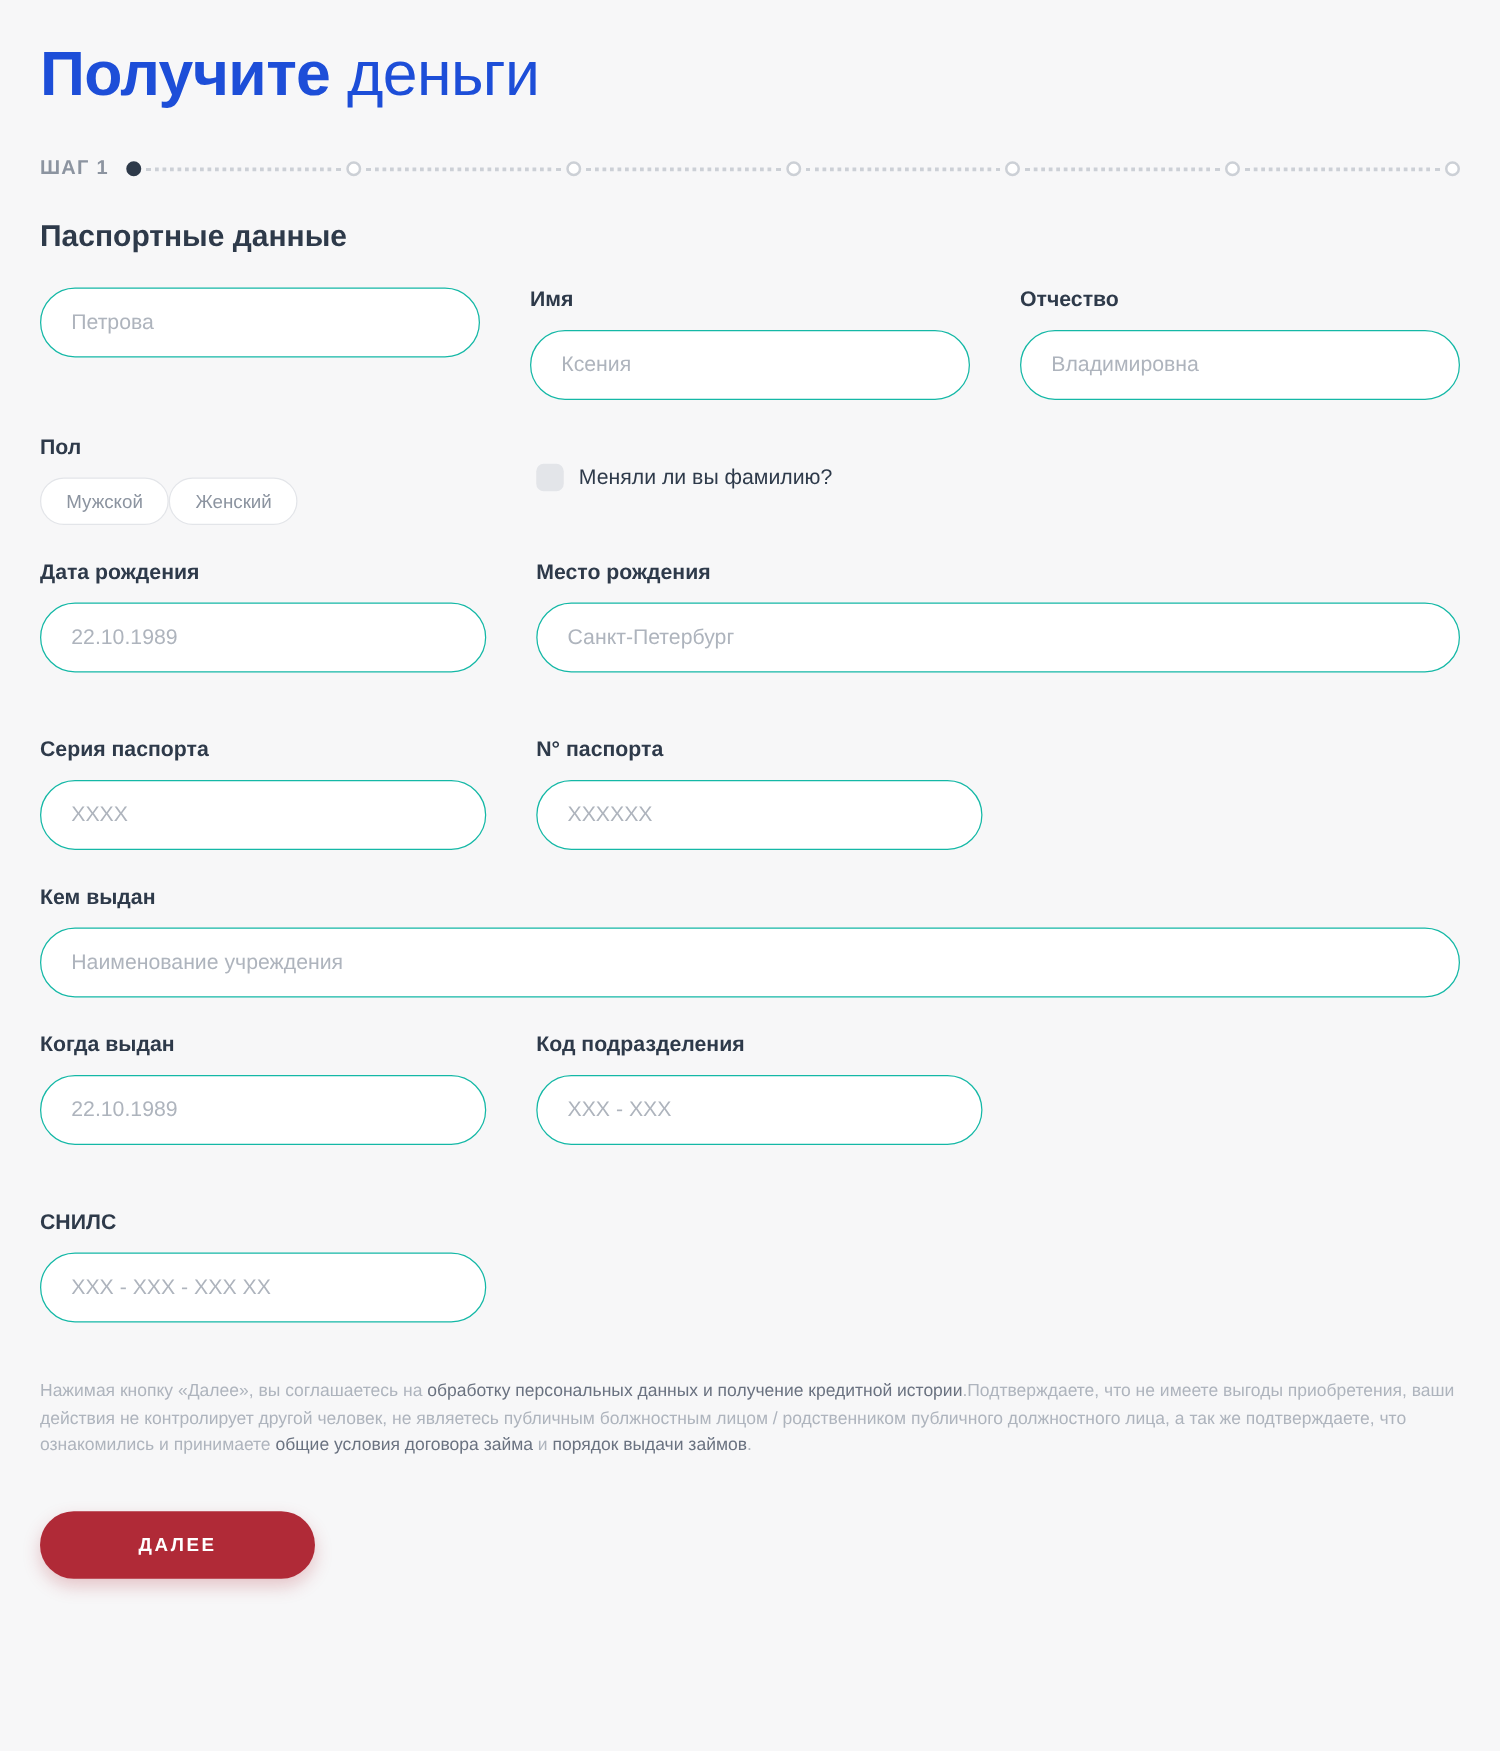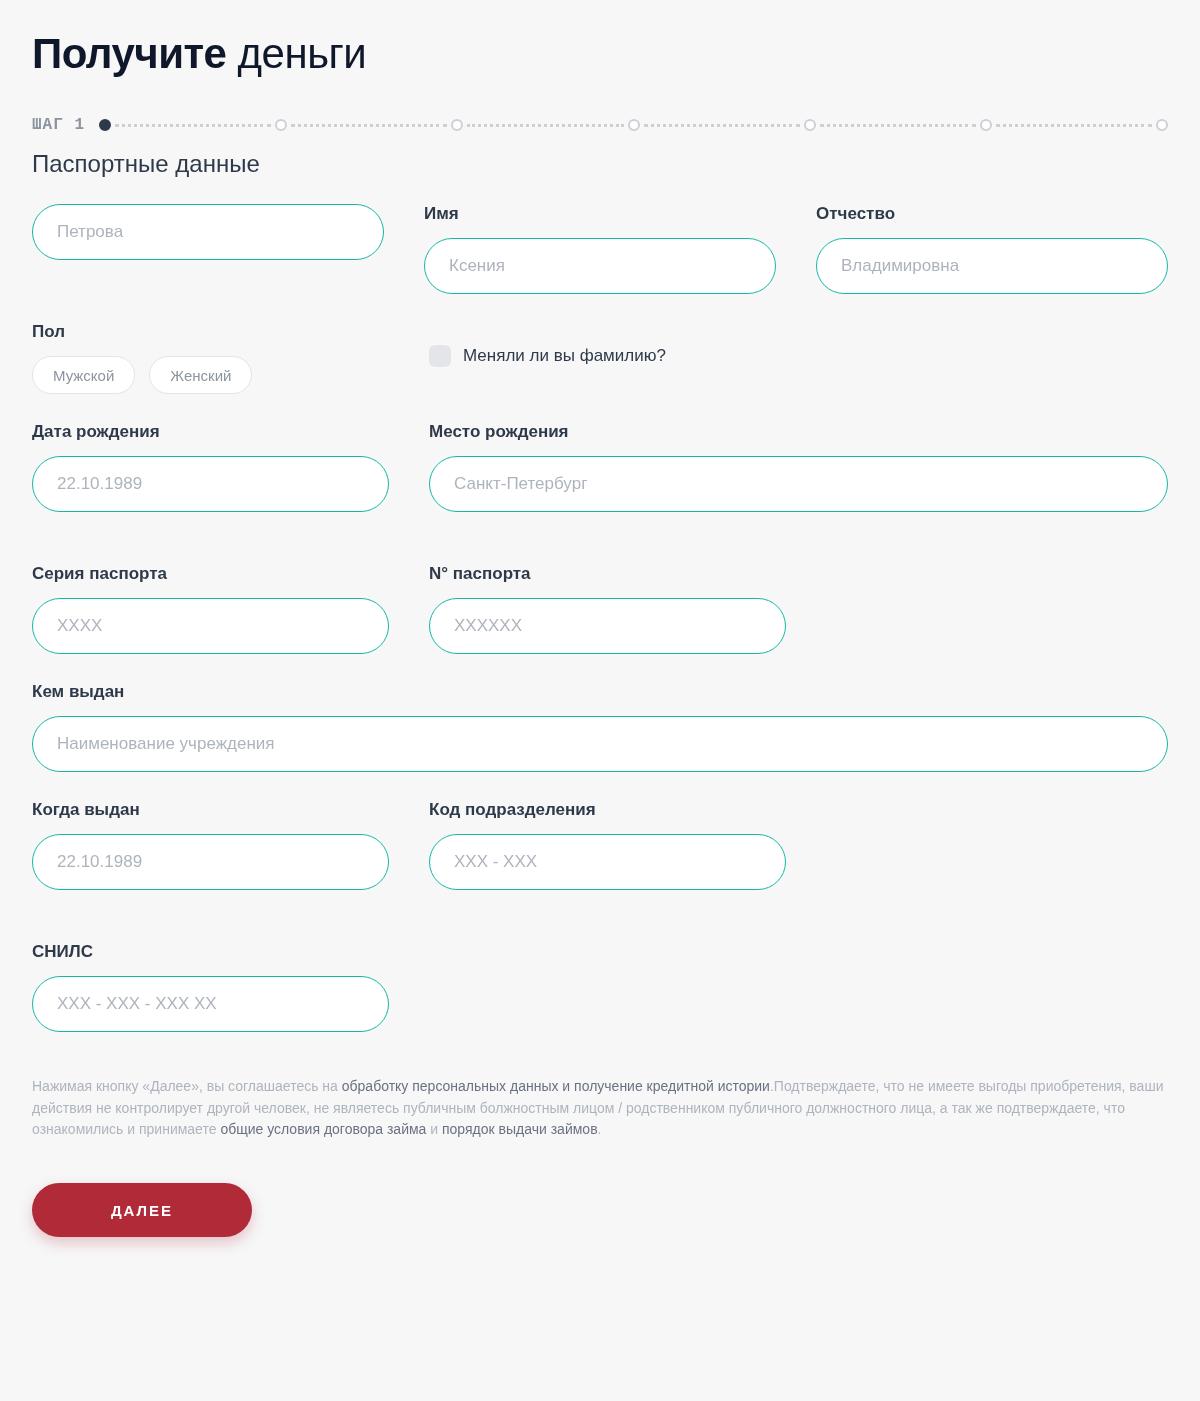--- a/index.html
+++ b/index.html
@@ -3,46 +3,46 @@
 <meta charset="utf-8">
 <style>
 * { box-sizing: border-box; margin: 0; padding: 0; }
 body {
   font-family: -apple-system, BlinkMacSystemFont, "Segoe UI", Arial, sans-serif;
   background: #f7f7f8;
   width: 1200px;
   padding: 30px 32px 60px;
   color: #2e3a4a;
 }
-.title { font-size: 42px; font-weight: 300; color: #0f172a; margin-bottom: 38px; letter-spacing: -0.5px; }
+.title { font-size: 50px; font-weight: 300; color: #1d4ed8; margin-bottom: 38px; letter-spacing: -0.5px; }
 .title b { font-weight: 700; }
-.stepper-row { display: flex; gap: 14px; margin-bottom: 16px; font-family: Liberation Mono, monospace; }
+.stepper-row { display: flex; gap: 14px; margin-bottom: 32px; }
 .step-label { font-size: 16px; font-weight: 700; color: #8c94a0; letter-spacing: 1px; }
 .stepper { flex: 1; display: flex; align-items: center; }
 .dot { width: 12px; height: 12px; border-radius: 50%; background: #fff; border: 2px solid #ccd0d6; flex-shrink: 0; }
 .dot.active { background: #2e3a4a; border-color: #2e3a4a; }
 .dots-line { flex: 1; height: 0; border-top: 3px dotted #ccd0d6; margin: 0 4px; }
-.section-head { font-size: 24px; font-weight: 400; color: #2e3a4a; margin-bottom: 26px; }
+.section-head { font-size: 24px; font-weight: 700; color: #2e3a4a; margin-bottom: 26px; }
 .row { display: flex; gap: 40px; margin-bottom: 28px; }
 .field { display: flex; flex-direction: column; }
 .field.one { width: 357px; }
 .field.full { flex: 1; }
 .label { font-size: 17px; font-weight: 600; color: #2e3a4a; margin-bottom: 14px; }
 .input {
   height: 56px;
   border: 1px solid #14b8a6;
   background: #fff;
   border-radius: 28px;
   padding: 0 24px;
   font-size: 17px;
   color: #2e3a4a;
   outline: none;
 }
 .input::placeholder { color: #aeb4bd; }
-.pill-group { display: flex; gap: 14px; }
+.pill-group { display: flex; }
 .pill {
   height: 38px;
   padding: 0 20px;
   border: 1px solid #e3e5e9;
   background: #fff;
   border-radius: 19px;
   font-size: 15px;
   color: #8c94a0;
   display: flex; align-items: center;
   cursor: pointer;

